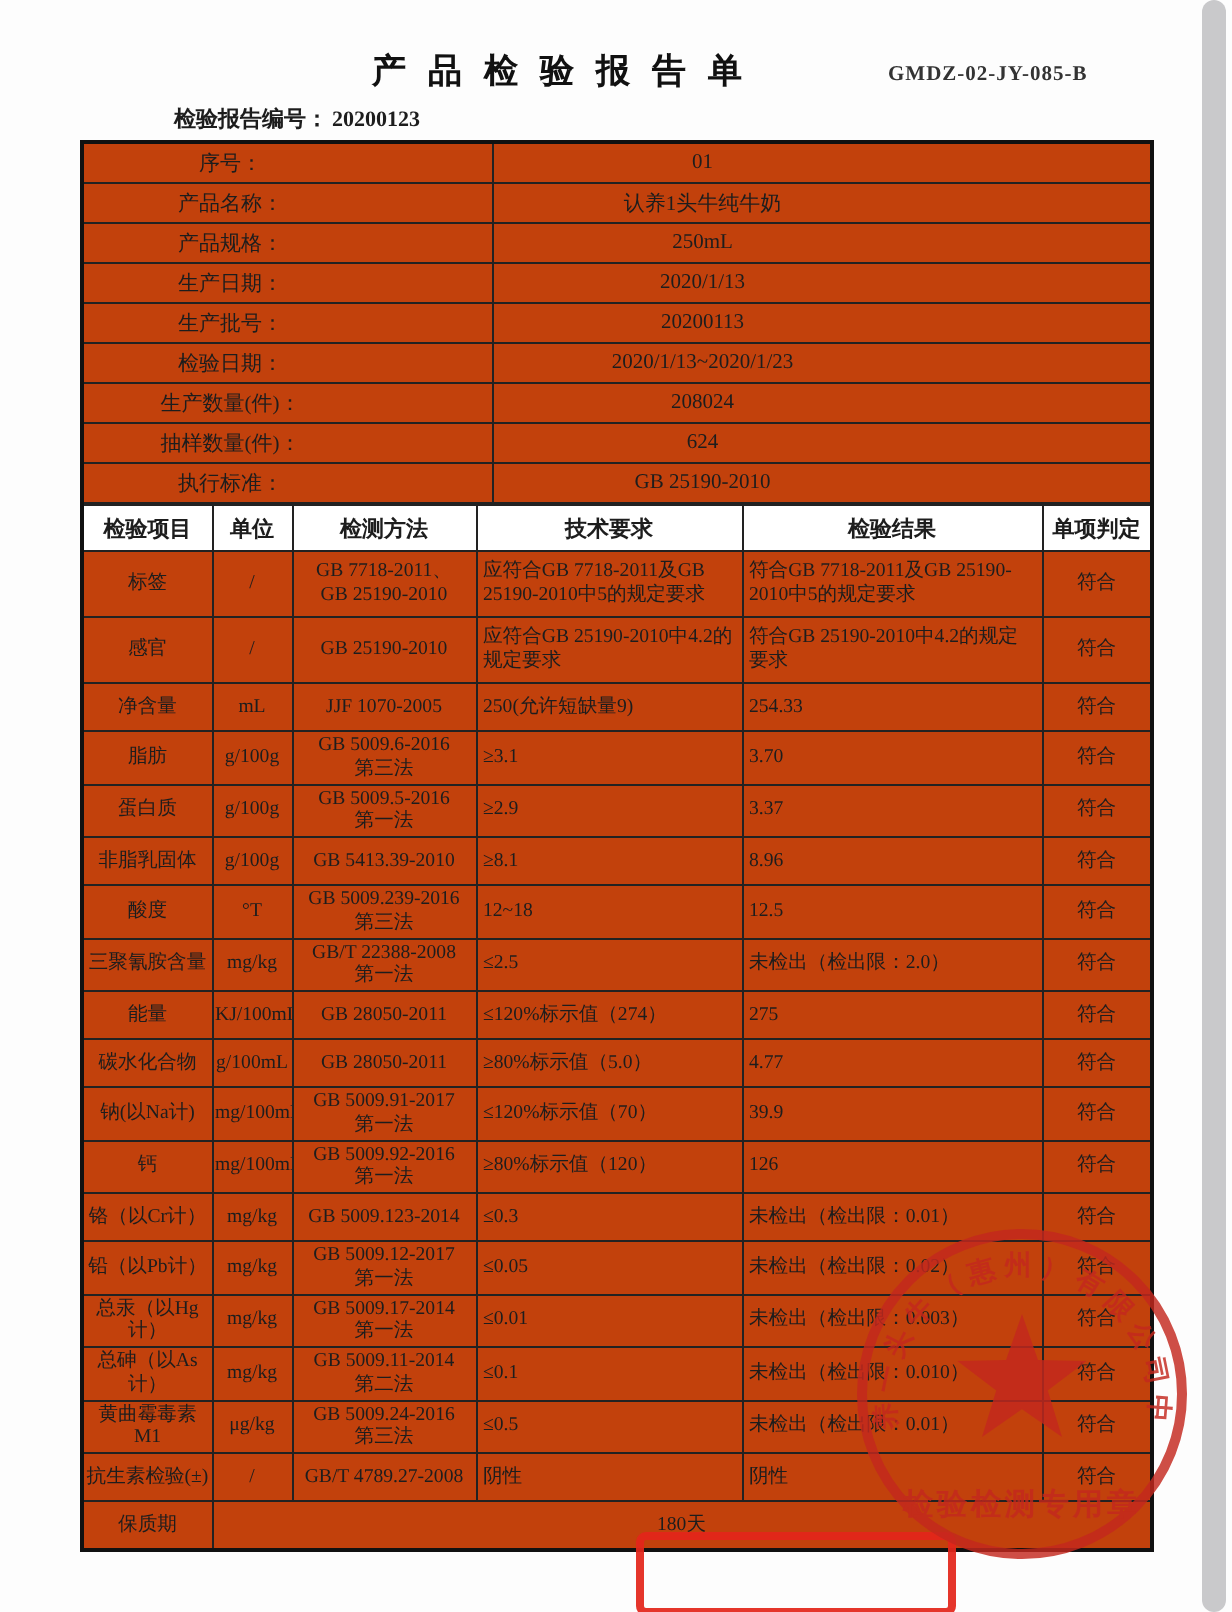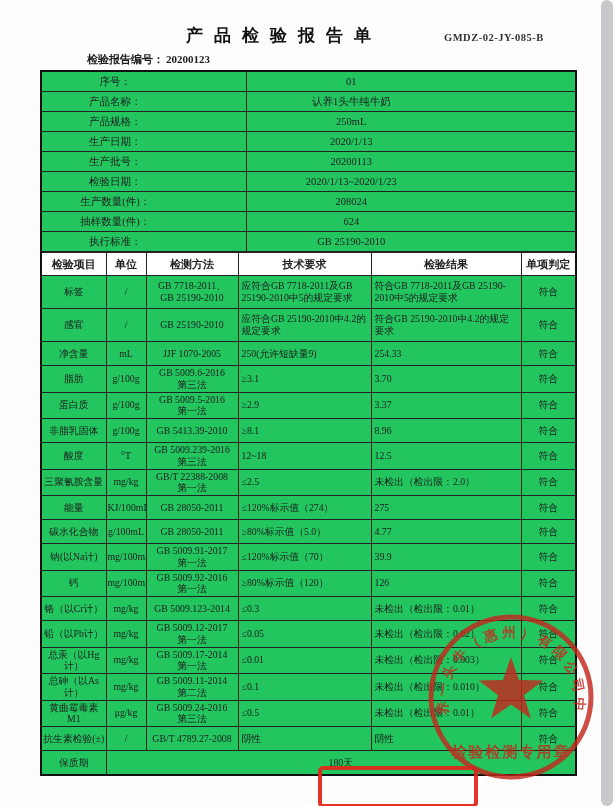--- a/index.html
+++ b/index.html
@@ -4,21 +4,21 @@
 <style>
   html,body{margin:0;padding:0;width:616px;height:806px;overflow:hidden;background:#ffffff;}
   body{font-family:"Liberation Serif","DejaVu Serif",serif;color:#1d1d1d;position:relative;}
   .page{position:absolute;left:0;top:0;width:616px;height:806px;background:#fdfdfd;}
   .scroll-strip{position:absolute;right:3px;top:0;width:12px;height:806px;background:#c9c9cb;border-radius:6px;}
   .title-row{position:relative;height:50px;}
   .main-title{position:absolute;left:186px;top:24px;margin:0;font-size:17px;font-weight:bold;letter-spacing:11px;white-space:nowrap;color:#111;}
   .doc-code{position:absolute;left:444px;top:32px;font-size:10.5px;color:#333;letter-spacing:.5px;font-weight:bold;}
   .report-no{margin:2px 0 3px 40px;font-size:11px;font-weight:bold;height:15px;}
   .report-no .num{font-weight:bold;margin-left:2px;font-family:"Liberation Serif",serif;}
-  table.tbl{border-collapse:collapse;table-layout:fixed;width:535px;margin-left:40px;background:#22c55e;}
+  table.tbl{border-collapse:collapse;table-layout:fixed;width:535px;margin-left:40px;background:#c2410c;}
   table.tbl td,table.tbl th{border:1px solid #222;overflow:hidden;}
   table.info{border:2px solid #111;border-bottom-width:1px;}
   table.test{border:2px solid #111;border-top-width:1px;}
   table.info td{height:17px;font-size:10.5px;vertical-align:middle;}
   td.i-label{text-align:center;padding-right:58px;font-size:10.5px;}
   td.i-value{text-align:center;padding-right:120px;}
   table.test th{height:20px;font-size:11px;font-weight:bold;text-align:center;background:#fff;}
   table.test td{height:21px;font-size:9.8px;vertical-align:middle;line-height:1.2;}
   tr.tall td{height:30px;}
   td.c-item,td.c-unit,td.c-judge{text-align:center;}

